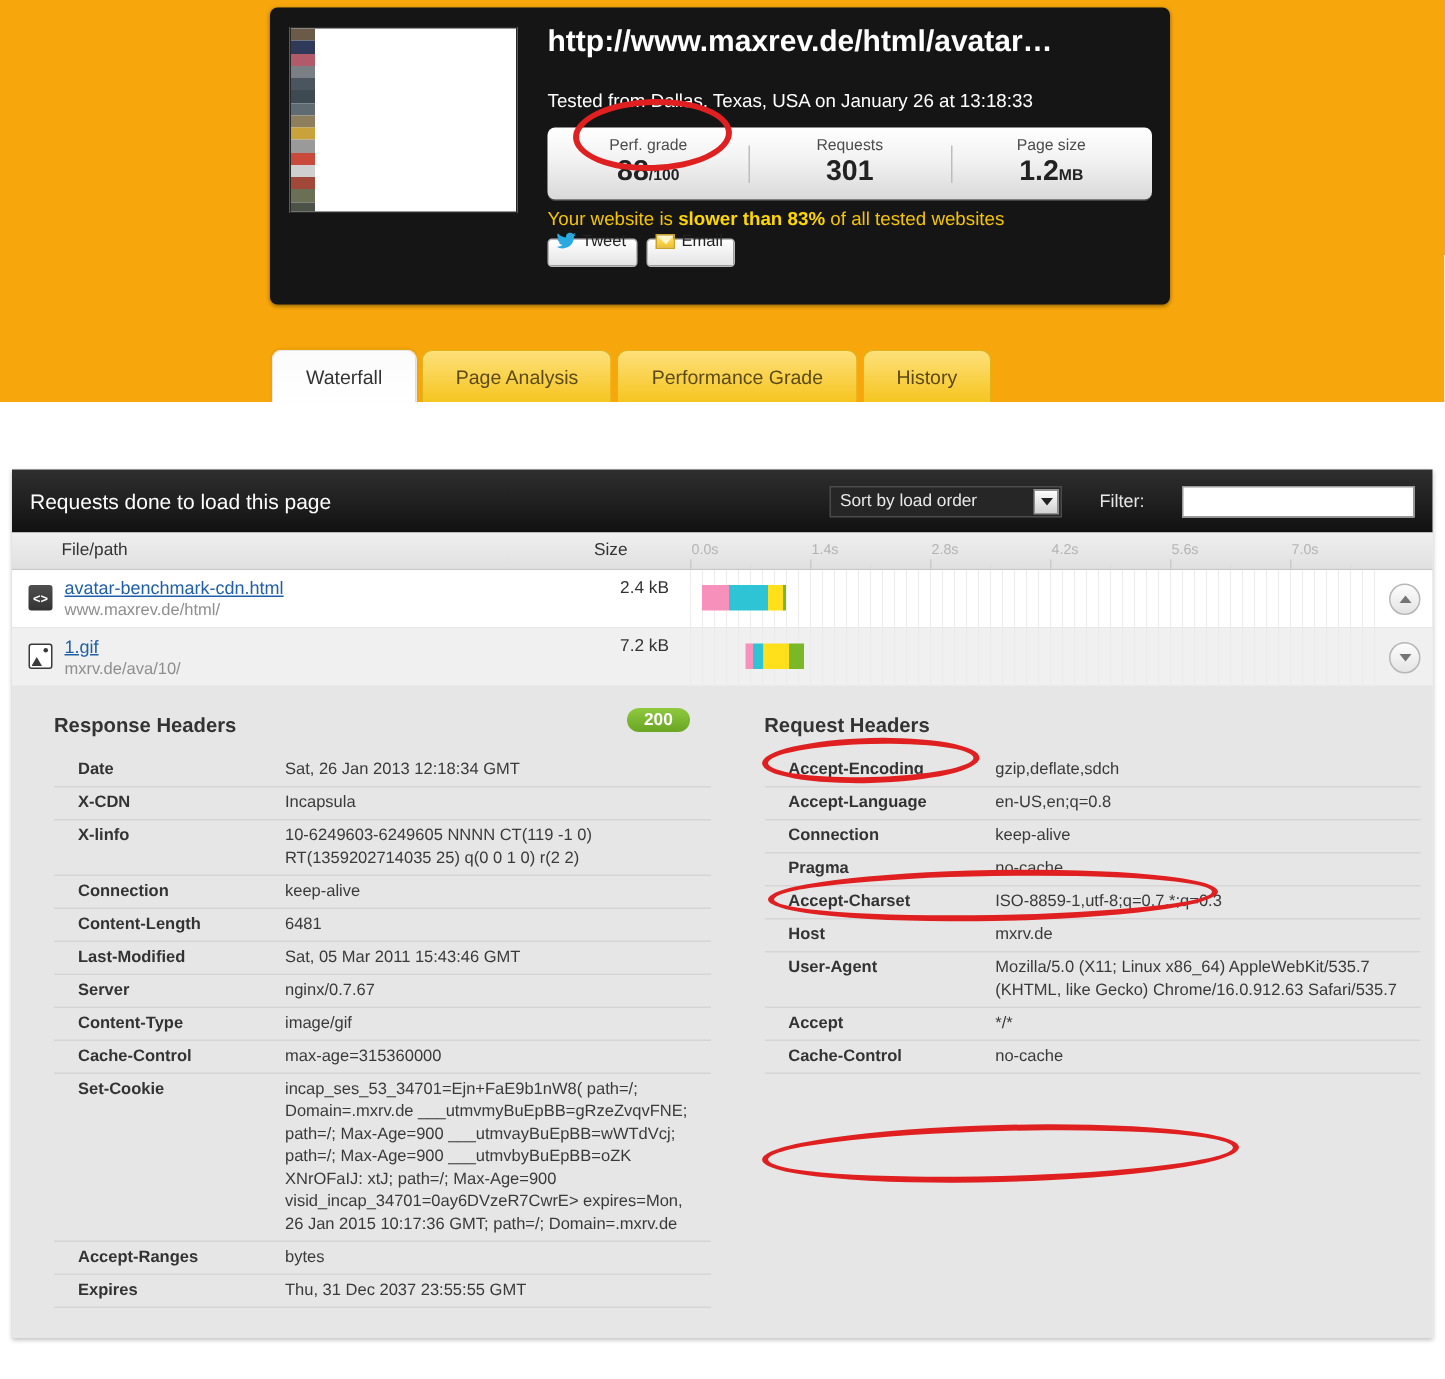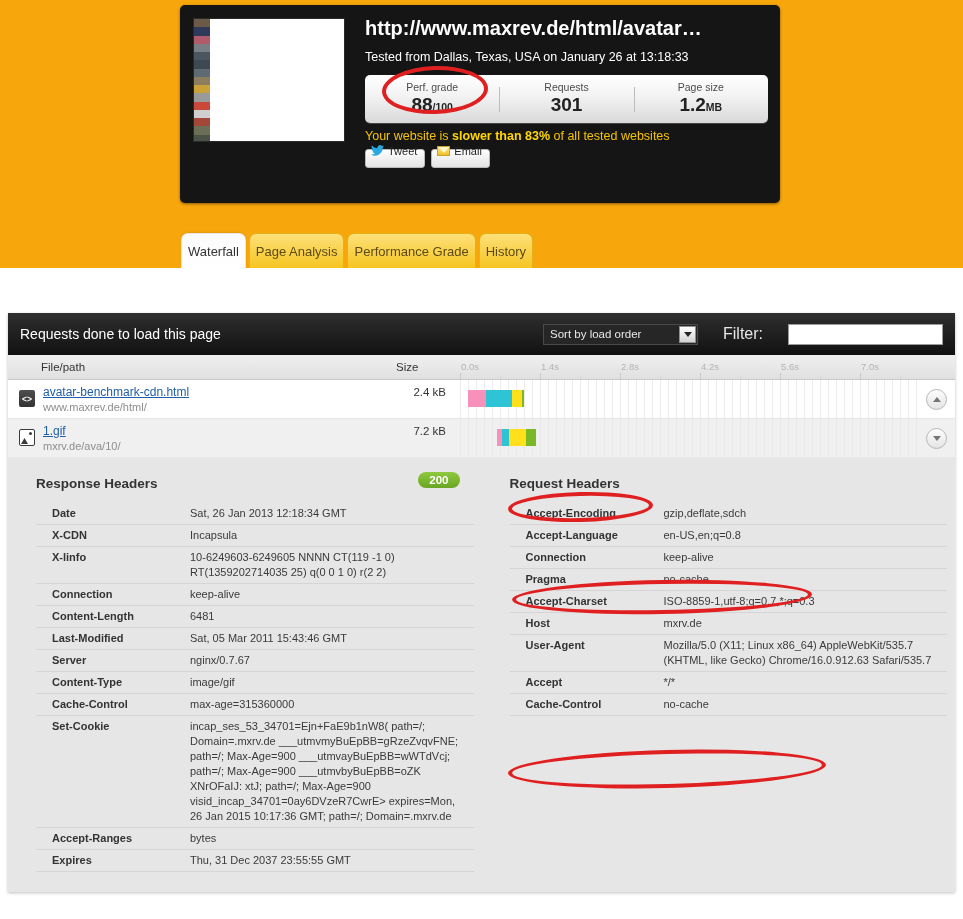--- a/index.html
+++ b/index.html
@@ -44,21 +44,21 @@
     text-shadow:0 -1px 0 rgba(0,0,0,.6);
     cursor:pointer;
   }
 
   .sum-right { position:absolute; left:185px; top:10px; right:12px; }
   .site-url {
     color:#ffffff; font-size:20px; font-weight:bold;
     white-space:nowrap; overflow:hidden; line-height:26px;
   }
   .tested-line {
-    color:#ffffff; font-size:12.5px; line-height:18px; margin-top:7px;
+    color:#ffffff; font-size:12.5px; line-height:18px; margin-top:17px;
   }
 
   .stats-box {
     margin-top:9px; height:48px;
     background:linear-gradient(#ffffff 0%, #f2f2f2 45%, #d9d9d9 100%);
     border-radius:5px;
     display:flex; align-items:center;
     box-shadow:0 1px 0 rgba(255,255,255,.2);
   }
   .stat { flex:1 1 0; text-align:center; position:relative; }
@@ -102,21 +102,21 @@
   .ell-load { left:382px; top:66px; width:106px; height:48px; transform:rotate(-2deg); }
 
   
   .tabs { position:absolute; left:181px; top:233px; display:flex; z-index:20; }
   .tab {
     height:35px; border-radius:7px 7px 0 0; margin-right:3px;
     display:flex; align-items:center; justify-content:center;
     font-size:13px; color:#5c4a16; cursor:pointer;
     background:linear-gradient(#fde07a,#f6c521);
     border:1px solid #e2b21c; border-bottom:none;
-    padding:0 6px;
+    padding:0 22px;
   }
   .tab.active {
     background:linear-gradient(#fbfbfb,#ffffff);
     border-color:#e7e7e7; color:#333; font-weight:normal;
     box-shadow:0 -1px 2px rgba(0,0,0,.08);
   }
 
   
   .req-panel {
     position:absolute; left:8px; top:313px; width:947px;
@@ -141,21 +141,21 @@
     position:absolute; right:1px; top:1px; width:17px; height:17px;
     background:linear-gradient(#fdfdfd,#d2d2d2);
     border:1px solid #8f8f8f;
     display:flex; align-items:center; justify-content:center;
   }
   .sort-arrow::after {
     content:""; width:0; height:0;
     border-left:4px solid transparent; border-right:4px solid transparent;
     border-top:5px solid #222;
   }
-  .filter-label { font-size:16px; color:#e6e6e6; }
+  .filter-label { font-size:12px; color:#e6e6e6; }
   .filter-input {
     width:155px; height:21px; background:#fff; border:1px solid #9a9a9a;
   }
 
   .col-head {
     height:25px; background:linear-gradient(#f0f0f0,#e0e0e0);
     border-bottom:1px solid #c8c8c8;
     position:relative; font-size:11.5px; color:#333;
   }
   .col-head .ch-file { position:absolute; left:33px; top:6px; }

